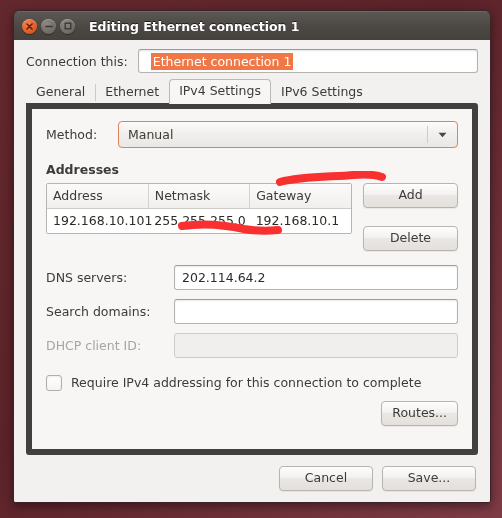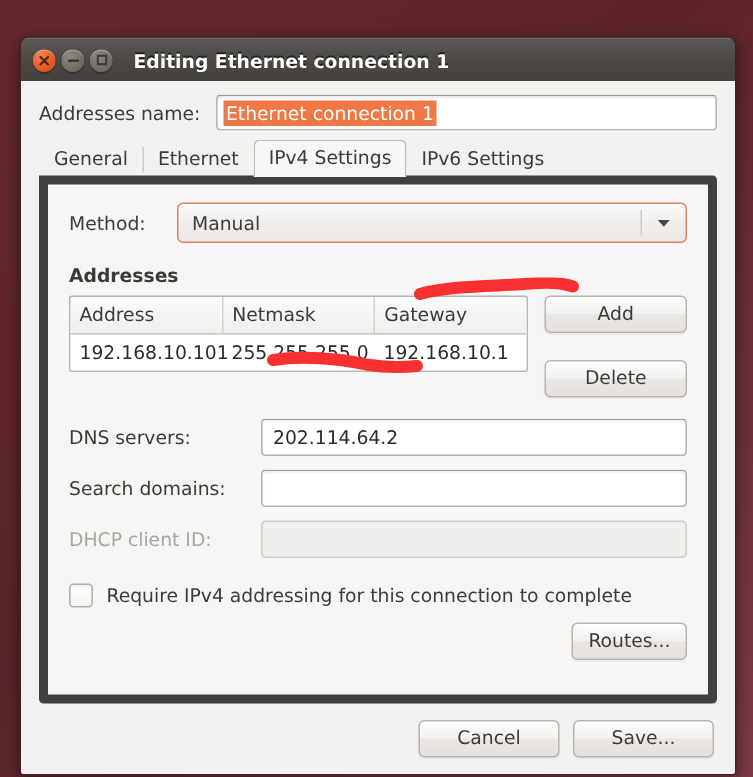--- a/index.html
+++ b/index.html
@@ -18,21 +18,21 @@
   #desktop {
     position: absolute;
     inset: 0;
     background: linear-gradient(135deg, #63282d 0%, #5b2329 45%, #7d3b45 100%);
   }
 
   
   #window {
     position: absolute;
     left: 13px;
-    top: 24px;
+    top: 10px;
     width: 476px;
     height: 491px;
     border-radius: 6px 6px 3px 3px;
     box-shadow: 0 3px 10px rgba(0,0,0,0.45);
     display: flex;
     flex-direction: column;
     overflow: hidden;
     border: 1px solid #3d2327;
   }
 
@@ -100,21 +100,21 @@
   }
   #conn-input {
     flex: 1 1 auto;
     height: 22px;
     background: #ffffff;
     border: 1px solid #b6b2ad;
     border-top-color: #9d9993;
     border-radius: 3px;
     display: flex;
     align-items: center;
-    padding: 0 4px;
+    padding: 0 12px;
     box-shadow: inset 0 1px 2px rgba(0,0,0,0.10);
     overflow: hidden;
   }
   #conn-value {
     font-size: 12.5px;
     color: #ffffff;
     background: #f07746;
     padding: 1px 2px;
     white-space: nowrap;
   }
@@ -384,21 +384,21 @@
       <svg width="8" height="8" viewBox="0 0 8 8">
         <rect x="1.2" y="1.2" width="5.6" height="5.6" stroke="#3b3833" stroke-width="1.4" fill="none"></rect>
       </svg>
     </div>
     <div id="title-text">Editing Ethernet connection 1</div>
   </div>
 
   <div id="winbody">
 
     <div id="conn-row">
-      <div id="conn-label">Addresses name:</div>
+      <div id="conn-label">Connection this:</div>
       <div id="conn-input" placeholder="">
         <span id="conn-value">Ethernet connection 1</span>
       </div>
     </div>
 
     <div id="tabs">
       <div class="tab">General</div>
       <div class="tab">Ethernet</div>
       <div class="tab active">IPv4 Settings</div>
       <div class="tab">IPv6 Settings</div>

